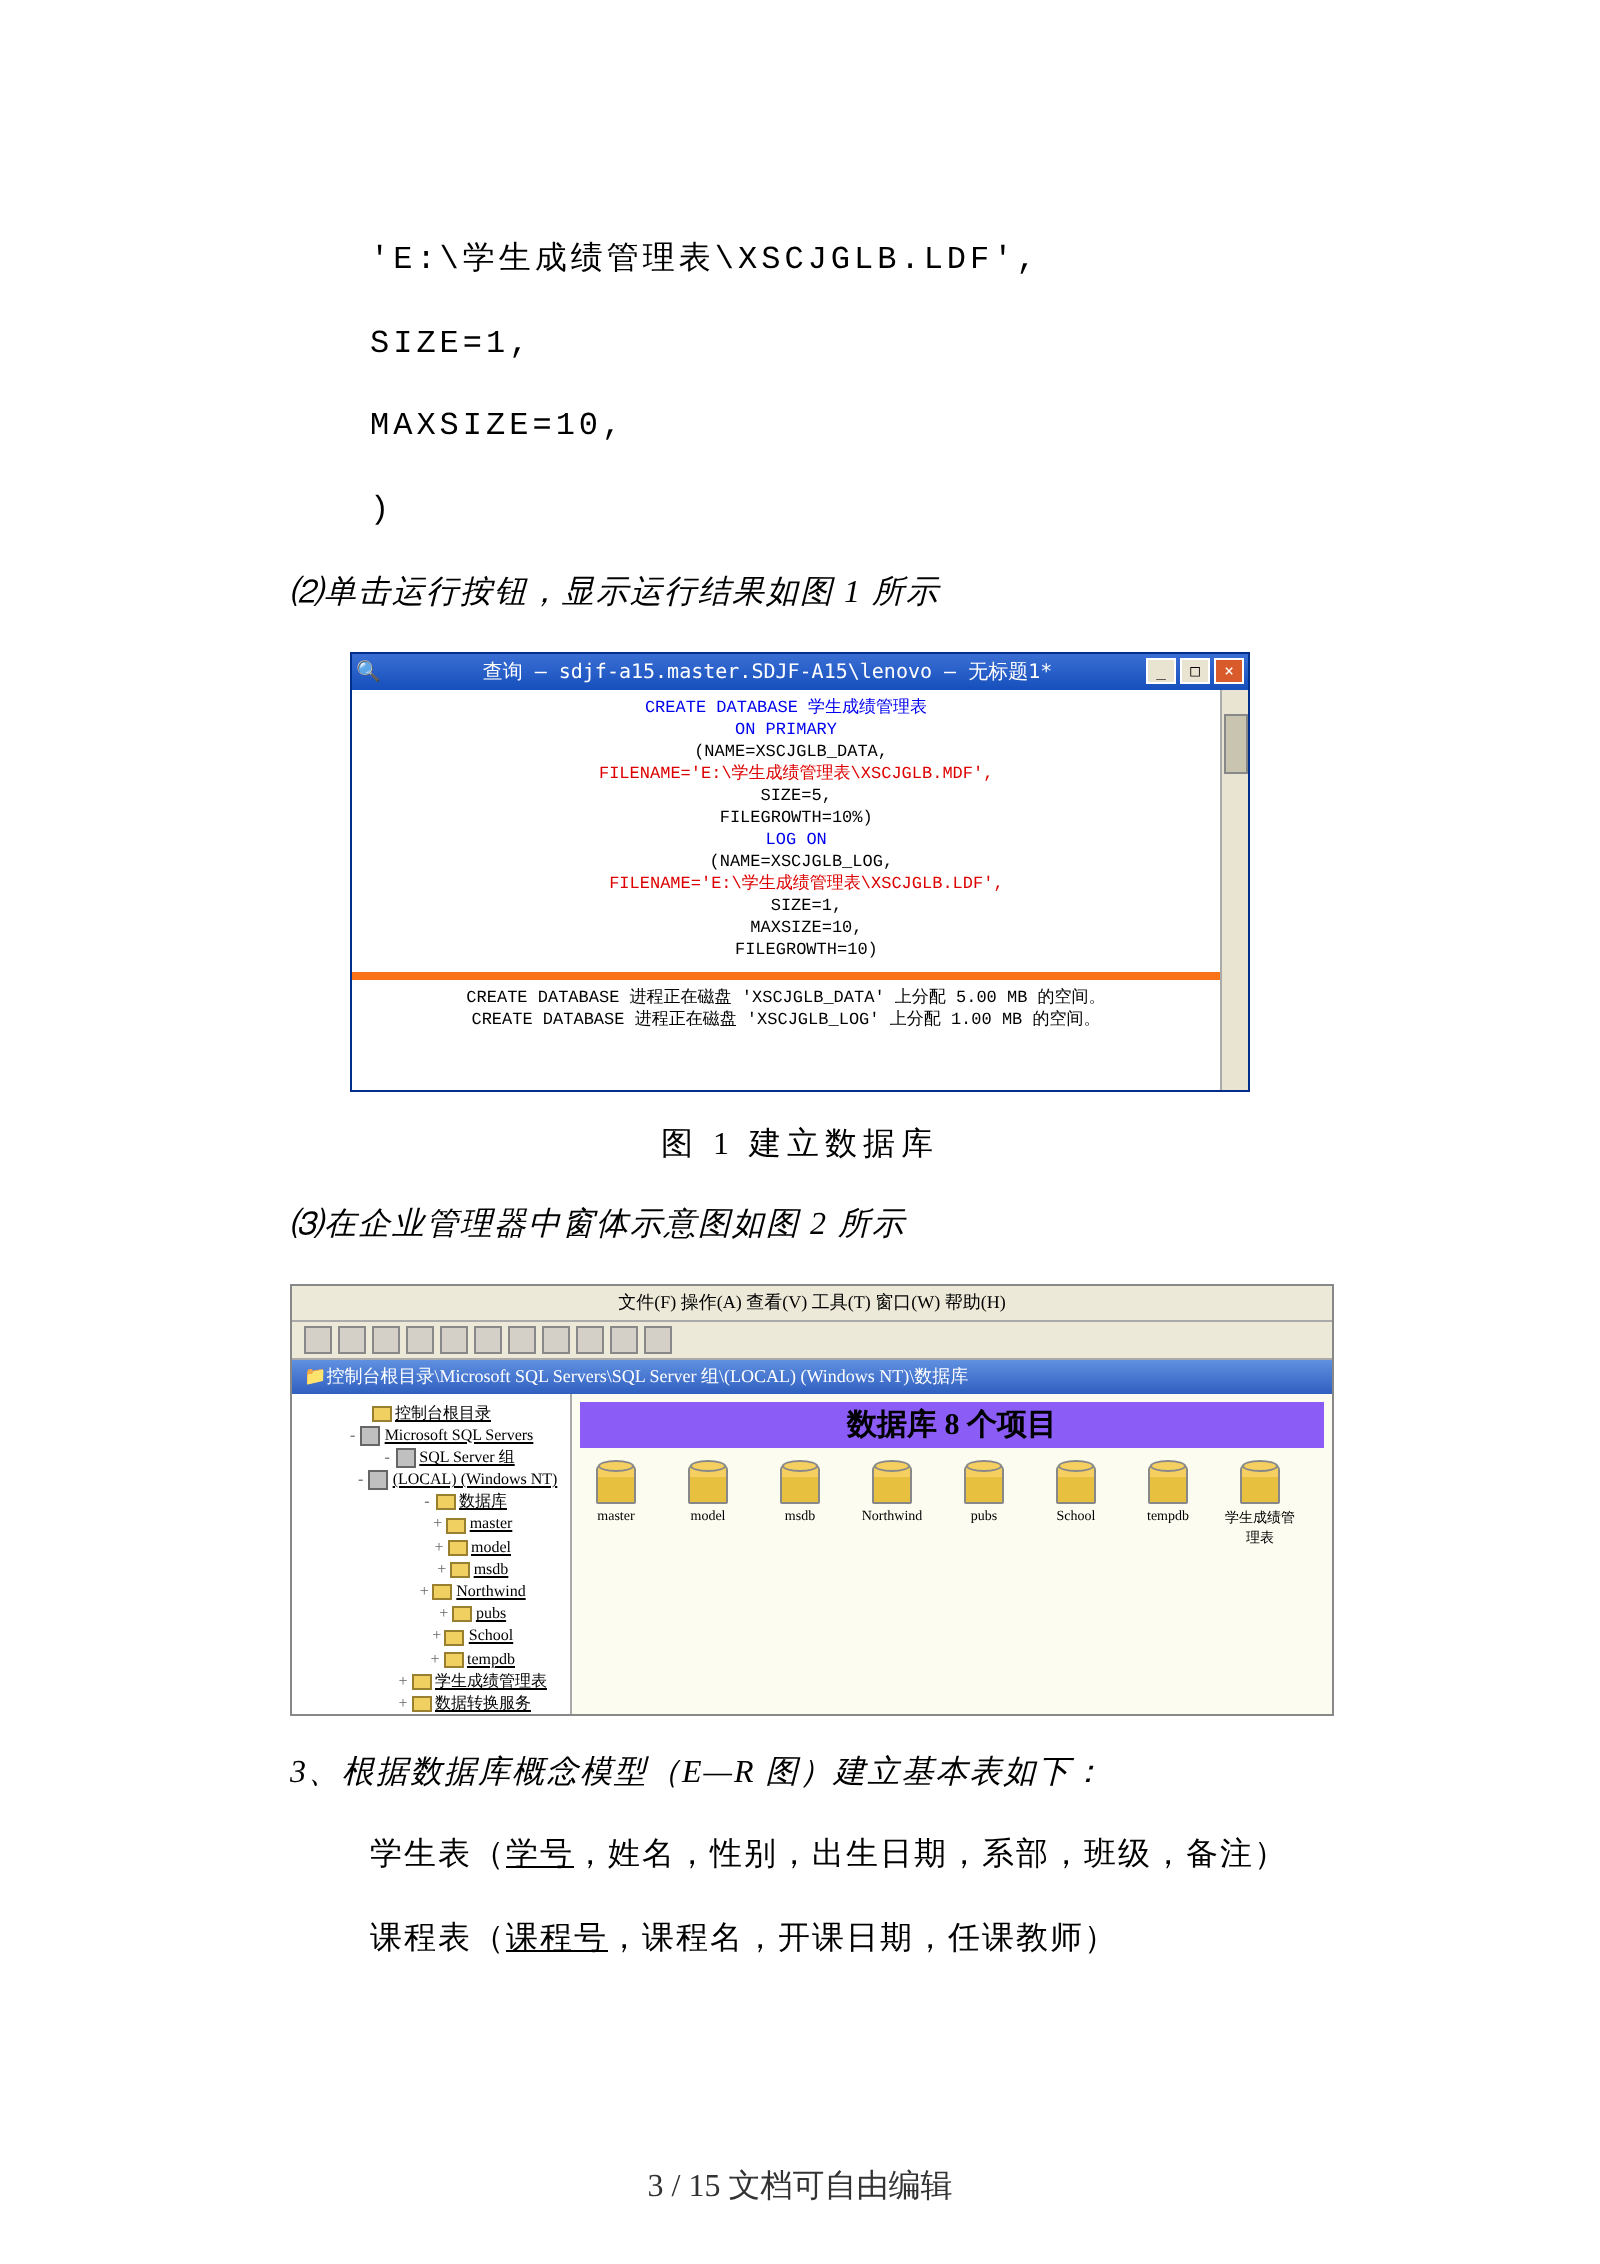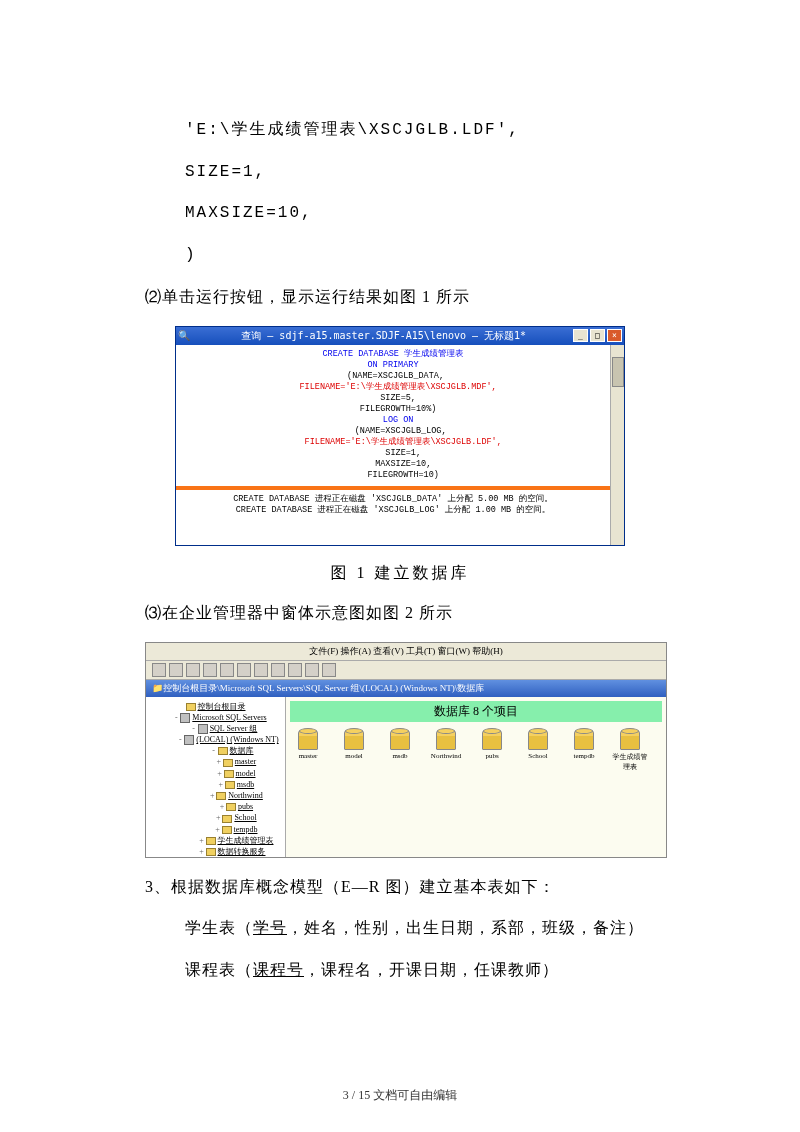--- a/index.html
+++ b/index.html
@@ -20,21 +20,21 @@
       font-size: 16px;
       margin-left: 40px;
       line-height: 2.6;
       letter-spacing: 2px;
     }
     .para {
       font-size: 16px;
       line-height: 2.6;
       letter-spacing: 1px;
     }
-    .para-indent { margin-left: 0; }
+    .para-indent { margin-left: 0; font-style: italic; }
     .para-indent2 { margin-left: 40px; }
     .fig-wrap {
       text-align: center;
       margin: 8px 0;
     }
     .caption {
       text-align: center;
       font-size: 16px;
       line-height: 2.4;
       letter-spacing: 3px;
@@ -48,21 +48,21 @@
     }
     .underline {
       text-decoration: underline;
       font-weight: normal;
     }
     .footer {
       position: absolute;
       bottom: 28px;
       width: 100%;
       text-align: center;
-      font-size: 12px;
+      font-size: 16px;
       color: #333;
     }
 
     
     .fig1 {
       width: 450px;
       margin: 0 auto;
       border: 1px solid #002e8a;
       background: #fff;
       font-family: "SimSun", monospace;
@@ -161,24 +161,25 @@
       overflow: hidden;
       text-decoration: underline;
     }
     .tree-item { white-space: nowrap; }
     .fig2-main {
       flex: 1;
       background: #fcfcf0;
       padding: 4px;
     }
     .fig2-header {
-      background: #86efac;
+      background: #8b5cf6;
       padding: 2px 6px;
-      font-size: 12px;
+      font-size: 15px;
       margin-bottom: 8px;
+      font-weight: bold;
     }
     .db-grid {
       display: flex;
       flex-wrap: wrap;
       gap: 4px 10px;
     }
     .db-item {
       width: 36px;
       text-align: center;
       font-size: 7px;

